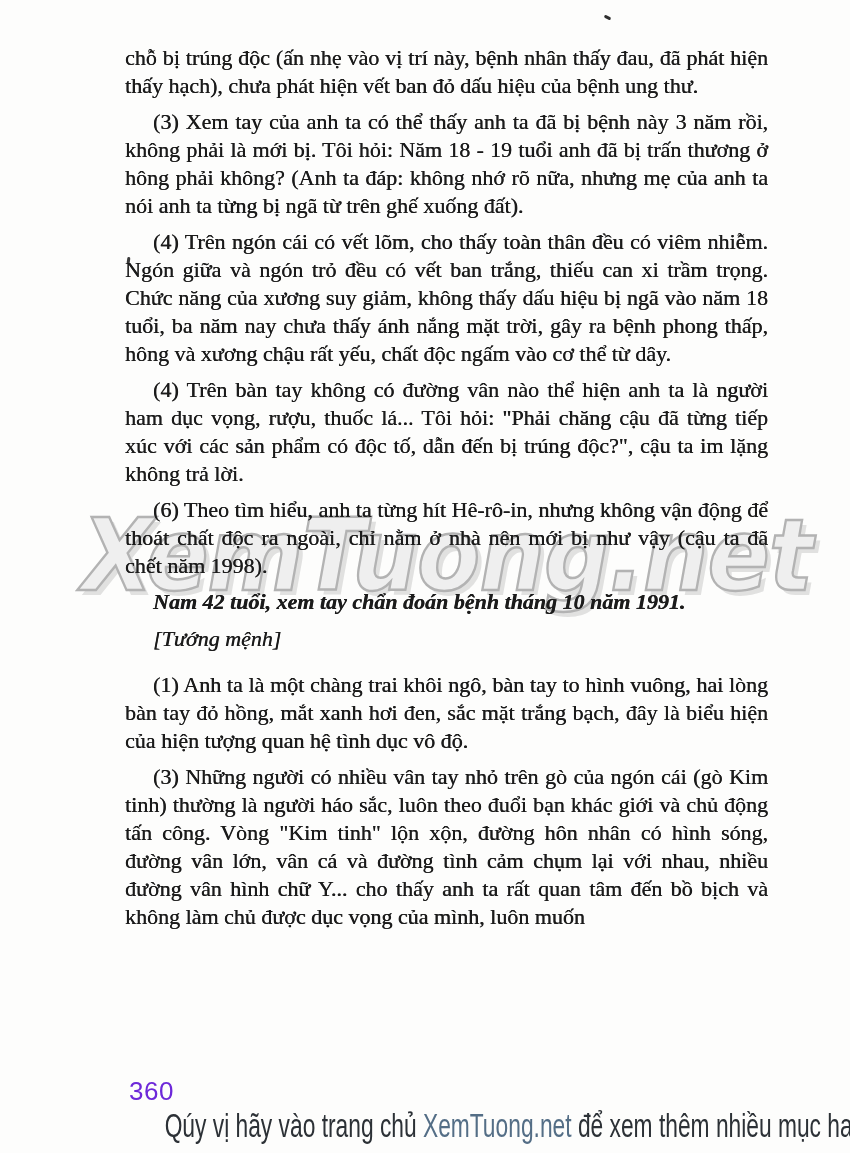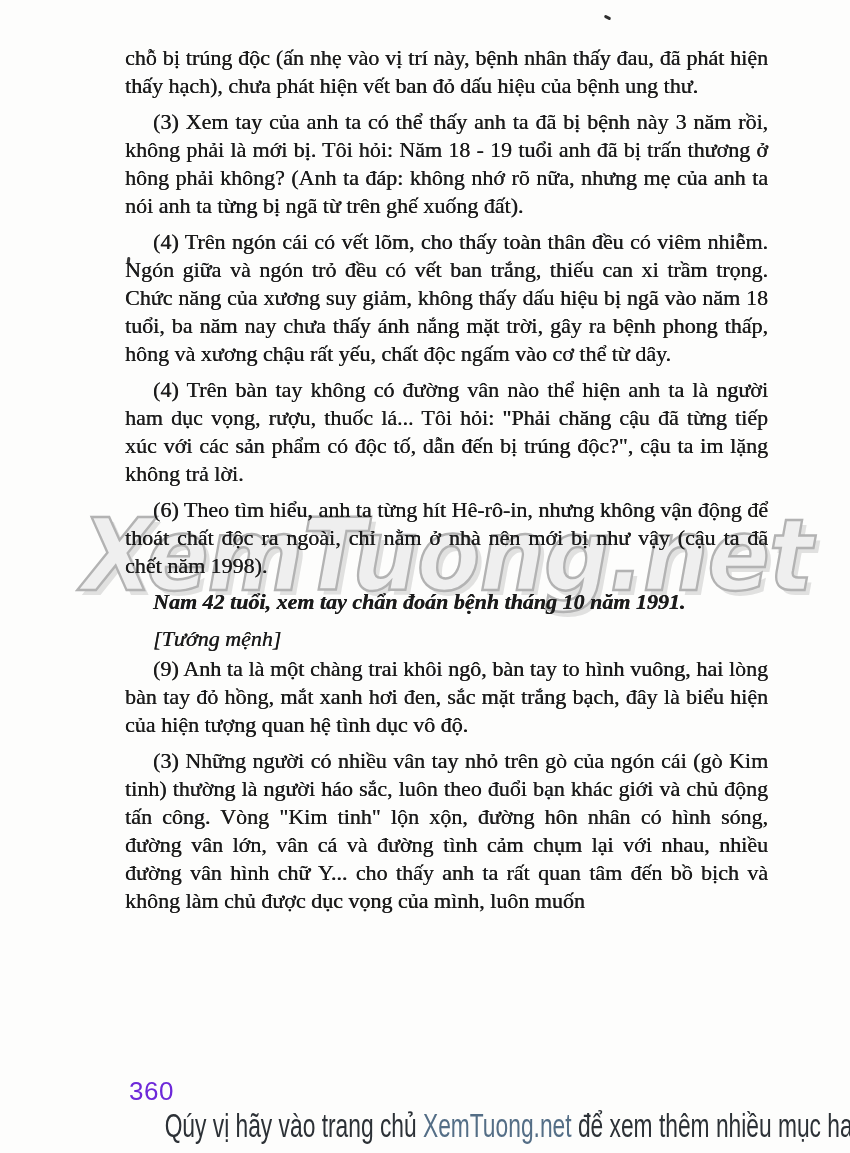--- a/index.html
+++ b/index.html
@@ -51,21 +51,21 @@
     text-indent:28px;
   }
   .content p.cont{ text-indent:0; }
   .content p.heading{
     font-weight:bold;
     font-style:italic;
     margin:2px 0 9px 0;
   }
   .content p.label{
     font-style:italic;
-    margin:0 0 2px 0;
+    margin:0 0 18px 0;
   }
   
   .page-num{
     position:absolute;
     left:129px;top:1076px;
     z-index:2;
     font-family:"Liberation Sans", sans-serif;
     font-size:26px;
     color:#6d28d9;
     letter-spacing:0.5px;
@@ -110,21 +110,21 @@
   <div class="speck-b"></div>
 
   <div class="content">
     <p class="cont">chỗ bị trúng độc (ấn nhẹ vào vị trí này, bệnh nhân thấy đau, đã phát hiện thấy hạch), chưa phát hiện vết ban đỏ dấu hiệu của bệnh ung thư.</p>
     <p>(3) Xem tay của anh ta có thể thấy anh ta đã bị bệnh này 3 năm rồi, không phải là mới bị. Tôi hỏi: Năm 18 - 19 tuổi anh đã bị trấn thương ở hông phải không? (Anh ta đáp: không nhớ rõ nữa, nhưng mẹ của anh ta nói anh ta từng bị ngã từ trên ghế xuống đất).</p>
     <p>(4) Trên ngón cái có vết lõm, cho thấy toàn thân đều có viêm nhiễm. Ngón giữa và ngón trỏ đều có vết ban trắng, thiếu can xi trầm trọng. Chức năng của xương suy giảm, không thấy dấu hiệu bị ngã vào năm 18 tuổi, ba năm nay chưa thấy ánh nắng mặt trời, gây ra bệnh phong thấp, hông và xương chậu rất yếu, chất độc ngấm vào cơ thể từ dây.</p>
     <p>(4) Trên bàn tay không có đường vân nào thể hiện anh ta là người ham dục vọng, rượu, thuốc lá... Tôi hỏi: "Phải chăng cậu đã từng tiếp xúc với các sản phẩm có độc tố, dẫn đến bị trúng độc?", cậu ta im lặng không trả lời.</p>
     <p>(6) Theo tìm hiểu, anh ta từng hít Hê-rô-in, nhưng không vận động để thoát chất độc ra ngoài, chỉ nằm ở nhà nên mới bị như vậy (cậu ta đã chết năm 1998).</p>
     <p class="heading">Nam 42 tuổi, xem tay chẩn đoán bệnh tháng 10 năm 1991.</p>
     <p class="label">[Tướng mệnh]</p>
-    <p>(9) Anh ta là một chàng trai khôi ngô, bàn tay to hình vuông, hai lòng bàn tay đỏ hồng, mắt xanh hơi đen, sắc mặt trắng bạch, đây là biểu hiện của hiện tượng quan hệ tình dục vô độ.</p>
+    <p>(1) Anh ta là một chàng trai khôi ngô, bàn tay to hình vuông, hai lòng bàn tay đỏ hồng, mắt xanh hơi đen, sắc mặt trắng bạch, đây là biểu hiện của hiện tượng quan hệ tình dục vô độ.</p>
     <p>(3) Những người có nhiều vân tay nhỏ trên gò của ngón cái (gò Kim tinh) thường là người háo sắc, luôn theo đuổi bạn khác giới và chủ động tấn công. Vòng "Kim tinh" lộn xộn, đường hôn nhân có hình sóng, đường vân lớn, vân cá và đường tình cảm chụm lại với nhau, nhiều đường vân hình chữ Y... cho thấy anh ta rất quan tâm đến bồ bịch và không làm chủ được dục vọng của mình, luôn muốn</p>
   </div>
 
   <div class="page-num">360</div>
 
   <div class="footer">
     <span class="inner">
       <span>Qúy vị hãy vào trang chủ </span><span class="link">XemTuong.net</span><span> để xem thêm nhiều mục hay khác</span>
     </span>
   </div>

